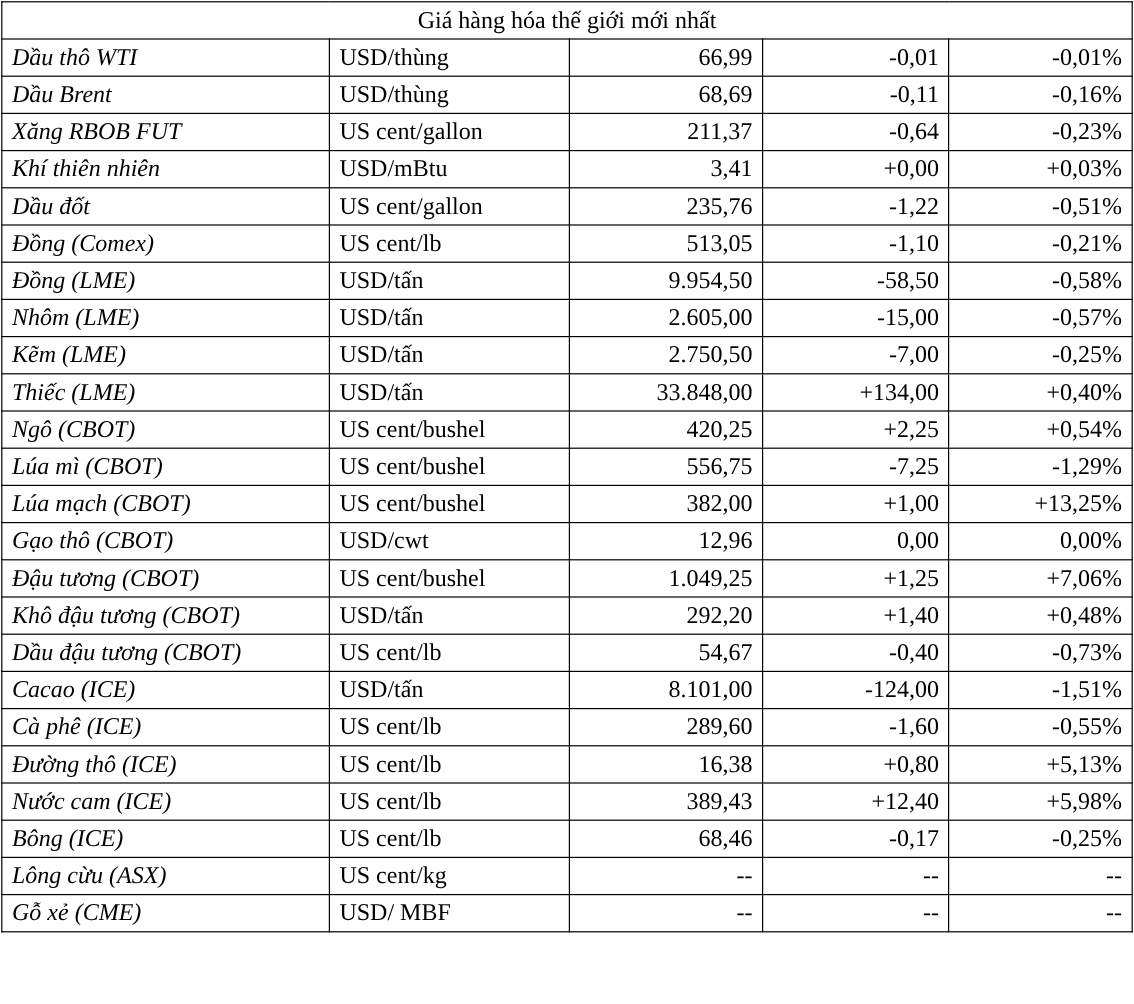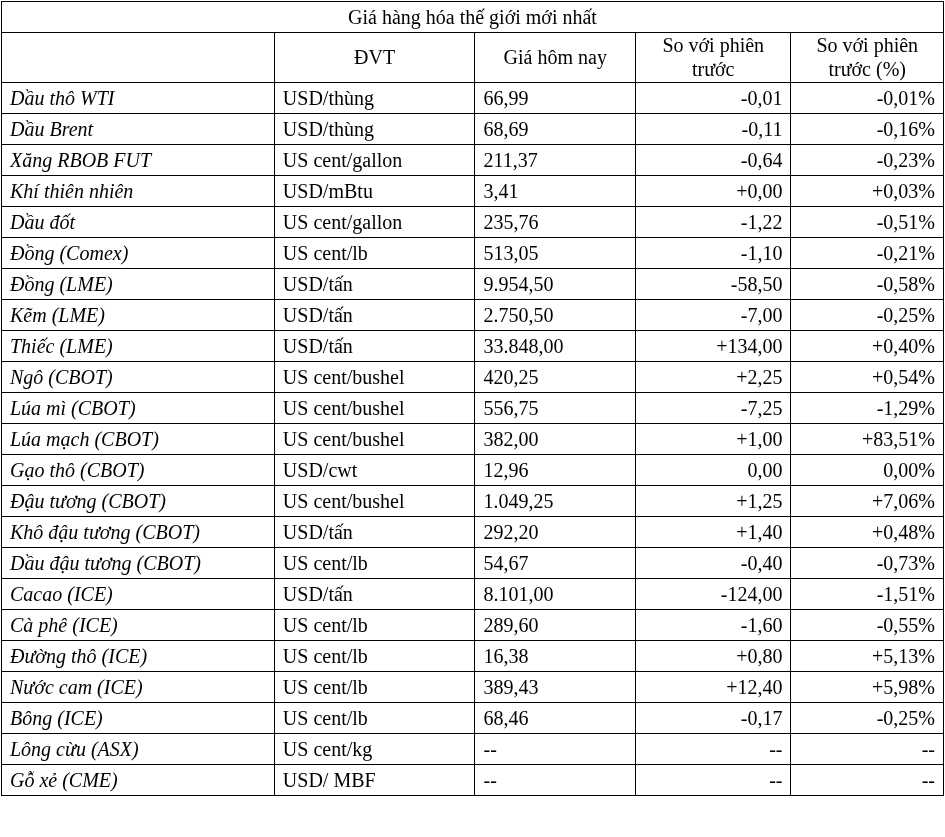--- a/index.html
+++ b/index.html
@@ -51,47 +51,40 @@
     vertical-align: middle;
     padding: 3px 6px;
   }
   .col-name   { width: 272px; text-align: left; }
   .col-unit   { width: 200px; text-align: center; }
   .col-price  { width: 160px; text-align: right; }
   .col-chg    { width: 155px; text-align: right; }
   .col-pct    { width: 152px; text-align: right; }
   .r-name   { text-align: left;  padding-left: 10px; font-style: italic; }
   .r-unit   { }
-  .r-price  { text-align: left; padding-right: 10px; }
+  .r-price  { text-align: right; padding-right: 10px; }
   .r-chg    { text-align: right; padding-right: 10px; }
   .r-pct    { text-align: right; padding-right: 10px; }
 </style>
 </head>
 <body>
 
 <div class="sheet">
   <table class="commodity-table">
     <colgroup>
       <col class="col-name">
       <col class="col-unit">
       <col class="col-price">
       <col class="col-chg">
       <col class="col-pct">
     </colgroup>
     <thead>
       <tr>
         <th class="title-cell" colspan="5">Giá hàng hóa thế giới mới nhất</th>
       </tr>
-      <tr>
-        <th class="head-cell"></th>
-        <th class="head-cell">ĐVT</th>
-        <th class="head-cell">Giá hôm nay</th>
-        <th class="head-cell">So với phiên trước</th>
-        <th class="head-cell">So với phiên trước (%)</th>
-      </tr>
     </thead>
     <tbody id="table-body">
         <tr>
           <td class="r-name">Dầu thô WTI</td>
           <td class="r-unit">USD/thùng</td>
           <td class="r-price">66,99</td>
           <td class="r-chg">-0,01</td>
           <td class="r-pct">-0,01%</td>
         </tr>
         <tr>
@@ -130,20 +123,27 @@
           <td class="r-pct">-0,21%</td>
         </tr>
         <tr>
           <td class="r-name">Đồng (LME)</td>
           <td class="r-unit">USD/tấn</td>
           <td class="r-price">9.954,50</td>
           <td class="r-chg">-58,50</td>
           <td class="r-pct">-0,58%</td>
         </tr>
         <tr>
+          <td class="r-name">Nhôm (LME)</td>
+          <td class="r-unit">USD/tấn</td>
+          <td class="r-price">2.605,00</td>
+          <td class="r-chg">-15,00</td>
+          <td class="r-pct">-0,57%</td>
+        </tr>
+        <tr>
           <td class="r-name">Kẽm (LME)</td>
           <td class="r-unit">USD/tấn</td>
           <td class="r-price">2.750,50</td>
           <td class="r-chg">-7,00</td>
           <td class="r-pct">-0,25%</td>
         </tr>
         <tr>
           <td class="r-name">Thiếc (LME)</td>
           <td class="r-unit">USD/tấn</td>
           <td class="r-price">33.848,00</td>
@@ -162,21 +162,21 @@
           <td class="r-unit">US cent/bushel</td>
           <td class="r-price">556,75</td>
           <td class="r-chg">-7,25</td>
           <td class="r-pct">-1,29%</td>
         </tr>
         <tr>
           <td class="r-name">Lúa mạch (CBOT)</td>
           <td class="r-unit">US cent/bushel</td>
           <td class="r-price">382,00</td>
           <td class="r-chg">+1,00</td>
-          <td class="r-pct">+83,51%</td>
+          <td class="r-pct">+13,25%</td>
         </tr>
         <tr>
           <td class="r-name">Gạo thô (CBOT)</td>
           <td class="r-unit">USD/cwt</td>
           <td class="r-price">12,96</td>
           <td class="r-chg">0,00</td>
           <td class="r-pct">0,00%</td>
         </tr>
         <tr>
           <td class="r-name">Đậu tương (CBOT)</td>

